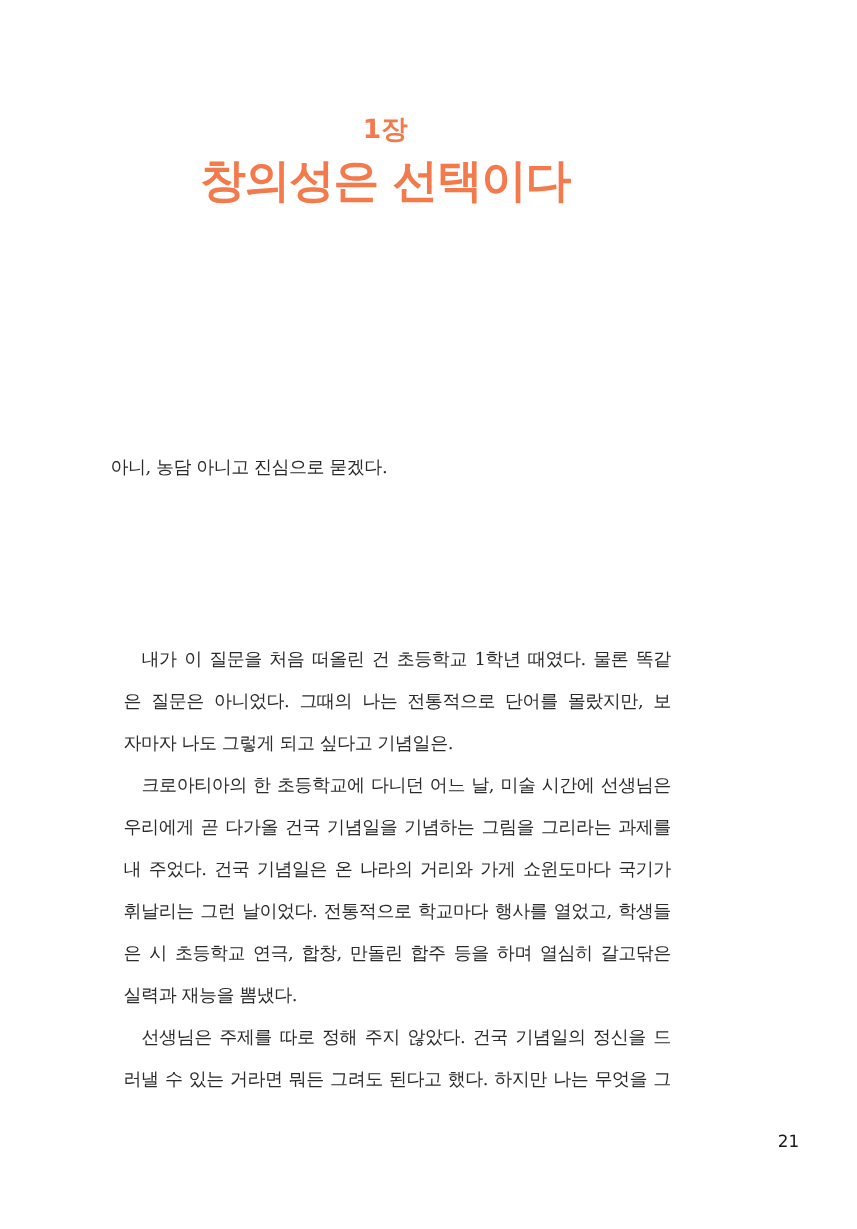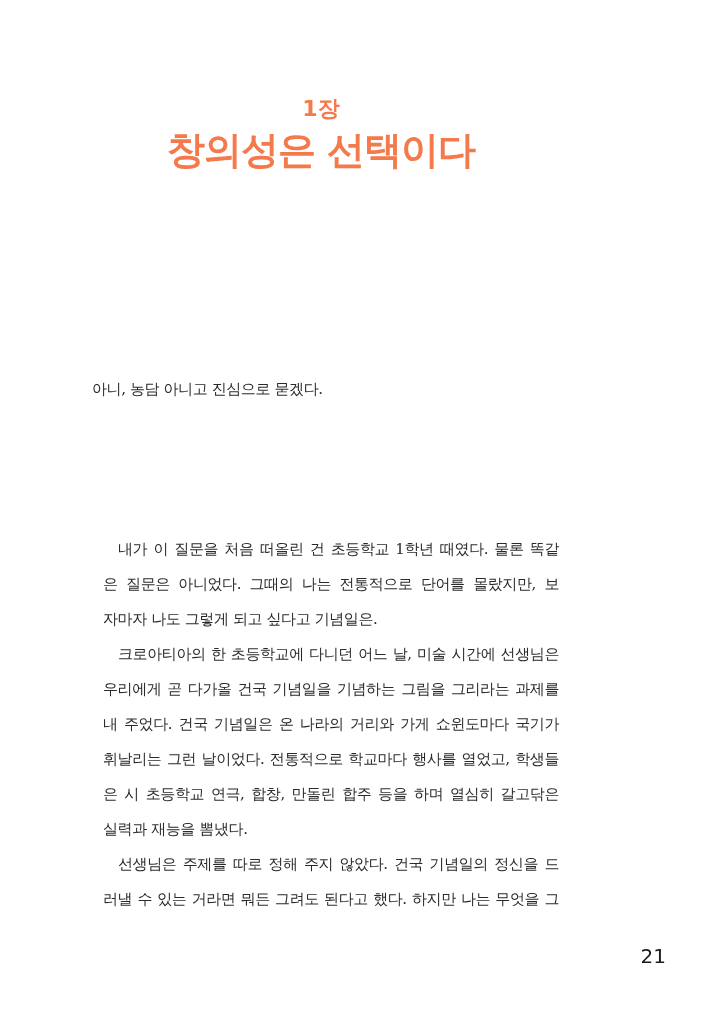--- a/index.html
+++ b/index.html
@@ -75,21 +75,21 @@
       padding-left: 15px;
     }
     .body .line.last {
       text-align-last: left;
     }
     .page-number {
       position: absolute;
       right: 48px;
       top: 944px;
       font-family: "DejaVu Sans", "Liberation Sans", sans-serif;
-      font-size: 20px;
+      font-size: 14px;
       color: #1a1a1a;
     }
   </style>
 </head>
 <body>
 
 <div class="chapter-num">1장</div>
 <div class="chapter-title">창의성은 선택이다</div>
 
 <div class="intro">

